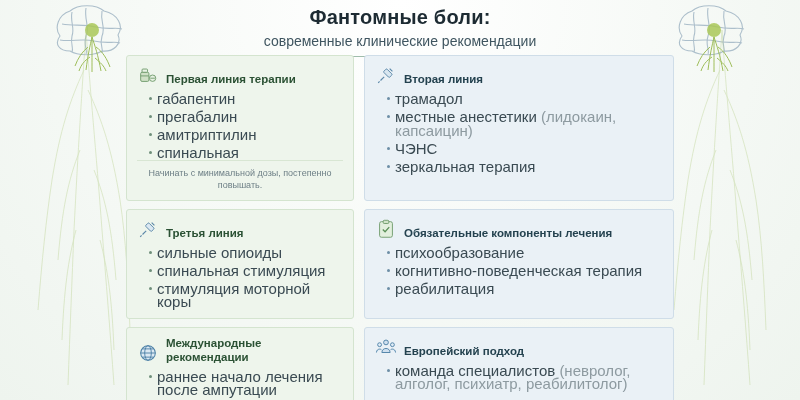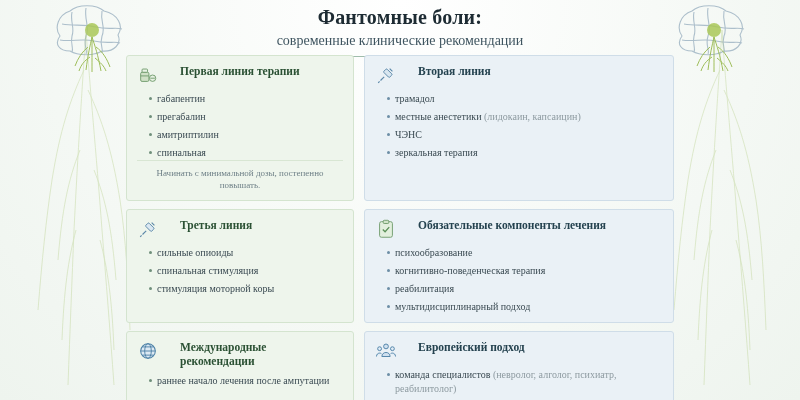--- a/index.html
+++ b/index.html
@@ -13,21 +13,20 @@
     background: #ffffff;
     font-family: "Liberation Sans", sans-serif;
     color: #2c3e44;
     position: relative;
   }
   .stage {
     position: absolute;
     inset: 0;
     background:
       radial-gradient(circle at 50% 0%, #ffffff 0%, #f7faf7 45%, #eef4ee 100%);
-    font-family: Liberation Serif, serif;
   }
 
   
   .brain {
     position: absolute;
     opacity: .95;
     pointer-events: none;
   }
   .brain.left  { left: 48px;  top: 2px; }
   .brain.right { right: 40px; top: 2px; }
@@ -78,39 +77,39 @@
   .card.green {
     background: #eef5ec;
     border: 1px solid #d4e4cf;
   }
   .card.blue {
     background: #eaf1f6;
     border: 1px solid #cfdde8;
   }
   .card-head {
     display: flex;
-    align-items: flex-start;
-    gap: 21px;
+    align-items: flex-end;
+    gap: 7px;
     margin-bottom: 6px;
   }
   .card-title {
     font-size: 11.5px;
     font-weight: bold;
     color: #24424f;
     line-height: 14px;
   }
   .card.green .card-title { color: #2b5134; }
   ul.items {
     list-style: none;
     margin: 0;
     padding: 0 0 0 12px;
   }
   ul.items li {
     position: relative;
-    font-size: 10px;
+    font-size: 15px;
     line-height: 13.5px;
     color: #3a4a52;
     margin-bottom: 4.5px;
     padding-left: 8px;
   }
   ul.items li:last-child { margin-bottom: 0; }
   ul.items li::before {
     content: "";
     position: absolute;
     left: 0;
@@ -295,21 +294,20 @@
           <rect x="5" y="4" width="14" height="17" rx="2" fill="#e2efdd" stroke="#6f9a6b" stroke-width="1"></rect>
           <rect x="9" y="2.5" width="6" height="3.5" rx="1" fill="#cfe3c7" stroke="#6f9a6b" stroke-width="1"></rect>
           <path d="M8.5 12.5l2.5 2.5 4.5-5" stroke="#5a8f57" stroke-width="1.4" fill="none"></path>
         </svg>
         <div class="card-title">Обязательные компоненты лечения</div>
       </div>
       <ul class="items">
         <li><span>психообразование</span></li>
         <li><span>когнитивно-поведенческая терапия</span></li>
         <li><span>реабилитация</span></li>
-        <li><span>мультидисциплинарный подход</span></li>
       </ul>
     </div>
 
     <div class="card green">
       <div class="card-head">
         <svg class="icon" viewBox="0 0 24 24">
           <circle cx="12" cy="12" r="8" fill="#dce9f3" stroke="#4a7fa5" stroke-width="1.1"></circle>
           <ellipse cx="12" cy="12" rx="3.6" ry="8" fill="none" stroke="#4a7fa5" stroke-width="1"></ellipse>
           <path d="M4 12h16M5.6 7.5h12.8M5.6 16.5h12.8" stroke="#4a7fa5" stroke-width="1"></path>
         </svg>

